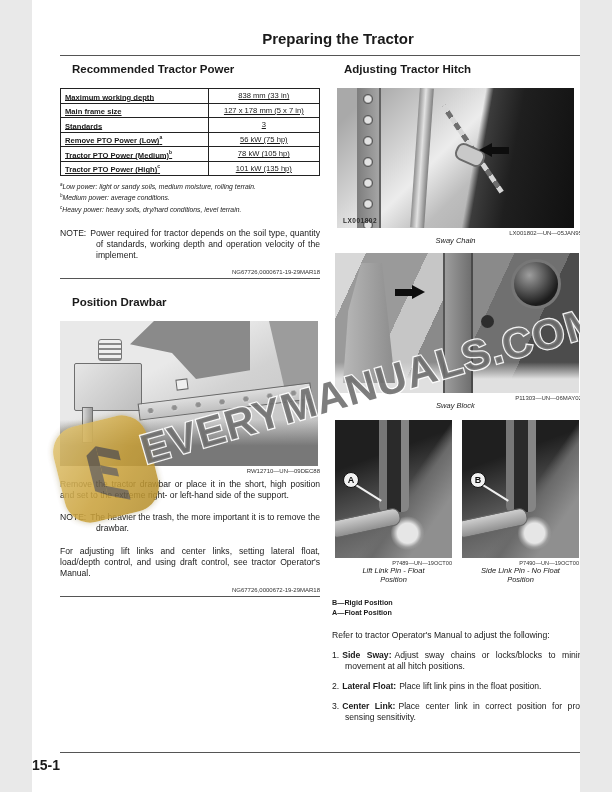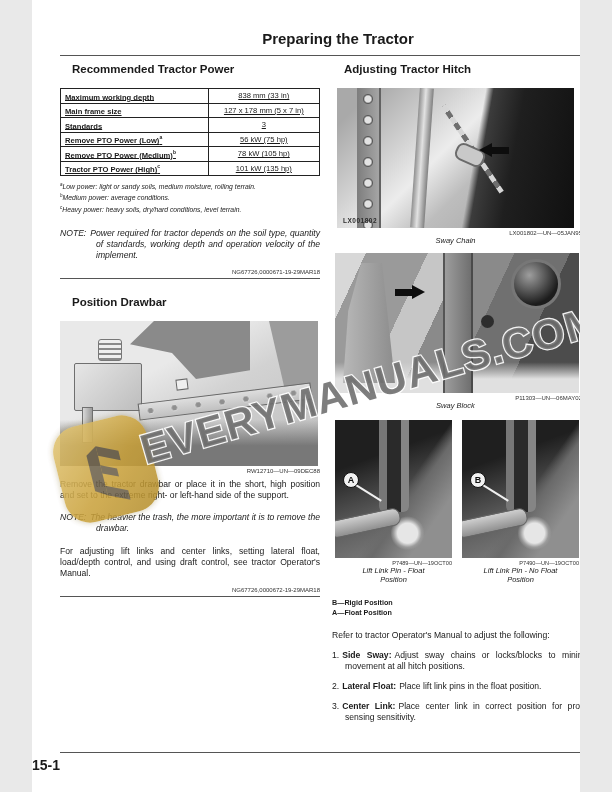--- a/index.html
+++ b/index.html
@@ -24,21 +24,21 @@
   
   table.spec { width:100%; border-collapse:collapse; font-size:7.6px;text-decoration:underline; }
   table.spec td { border:1px solid #222; padding:1.5px 4px; height:9px; }
   table.spec td.lbl { font-weight:bold; width:57%; }
   table.spec td.val { text-align:center; }
   table.spec sup { font-size:5px; }
 
   .footnotes { margin-top:4px; font-size:6.8px; font-style:italic; line-height:9px; }
   .footnotes sup { font-size:4.5px; }
 
-  .note { margin-top:14px; font-size:8.6px; font-style:italic; line-height:11px;
+  .note { margin-top:14px; font-size:8.6px; line-height:11px;
     padding-left:36px; text-indent:-36px; text-align:justify; }
   .note .note-label { margin-right:4px; }
 
   .ref-code { margin-top:8px; font-size:6px; color:#333; text-align:right; }
   .sec-rule { margin-top:3px; border-top:1px solid #555; height:0; }
 
   .body-para { font-size:8.6px; line-height:11px; text-align:justify; margin-top:12px; }
 
   
   .photo { position:relative; overflow:hidden; }
@@ -175,21 +175,21 @@
         </tr>
         <tr>
           <td class="lbl"><span>Standards</span><sup></sup></td>
           <td class="val">3</td>
         </tr>
         <tr>
           <td class="lbl"><span>Remove PTO Power (Low)</span><sup>a</sup></td>
           <td class="val">56 kW (75 hp)</td>
         </tr>
         <tr>
-          <td class="lbl"><span>Remove PTO Power (Medium)</span><sup>b</sup></td>
+          <td class="lbl"><span>Tractor PTO Power (Medium)</span><sup>b</sup></td>
           <td class="val">78 kW (105 hp)</td>
         </tr>
         <tr>
           <td class="lbl"><span>Tractor PTO Power (High)</span><sup>c</sup></td>
           <td class="val">101 kW (135 hp)</td>
         </tr>
       </tbody>
     </table>
 
     <div class="footnotes">
@@ -279,21 +279,21 @@
       <div class="pin-cap">
         <div class="fig-code" style="font-size:5.6px;">P7489—UN—19OCT00</div>
         <div class="fig-caption">
           <div>Lift Link Pin - Float</div>
           <div>Position</div>
         </div>
       </div>
       <div class="pin-cap">
         <div class="fig-code" style="font-size:5.6px;">P7490—UN—19OCT00</div>
         <div class="fig-caption">
-          <div>Lift Link Pin - No Float</div>
+          <div>Side Link Pin - No Float</div>
           <div>Position</div>
         </div>
       </div>
     </div>
 
     <div style="margin-top:14px;">
       <div class="legend-line">B—Rigid Position</div>
       <div class="legend-line">A—Float Position</div>
     </div>
 

